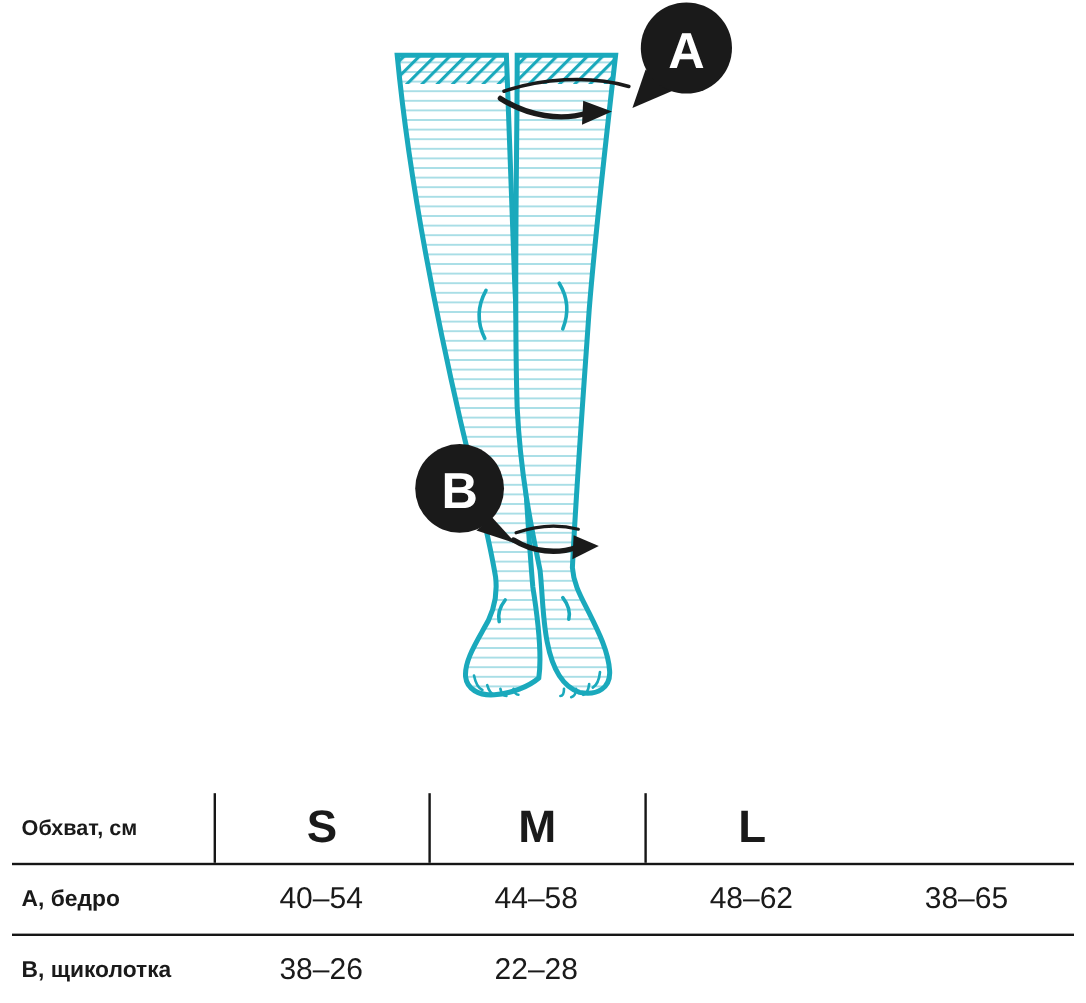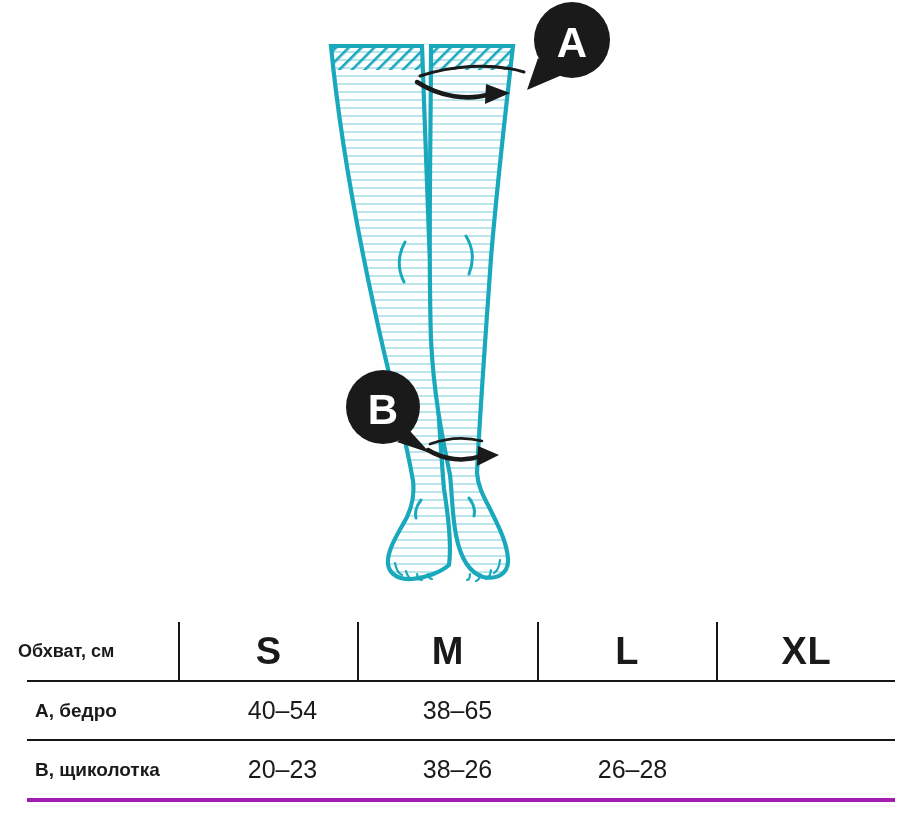--- a/index.html
+++ b/index.html
@@ -20,37 +20,36 @@
     left:10px;right:10px;top:622px;
   }
   .trow{
     display:grid;
     grid-template-columns:168px 1fr 1fr 1fr 1fr;
     align-items:stretch;
   }
   .cell{
     display:flex;align-items:center;
   }
-  .header-row{height:58px;}
+  .header-row{height:58px;margin-top:39px;}
   .header-row .size-cell{
     border-left:2px solid #161616;
     justify-content:center;
     font-size:38px;
     font-weight:bold;
     letter-spacing:0.5px;
   }
   .corner-cell{
     font-size:18px;
     font-weight:bold;
     padding-left:8px;
   }
   .data-row{
     height:57px;
     border-top:2px solid #161616;
-    margin-left:17px;
   }
   .data-row.last{
     border-bottom:4px solid #a21caf;
   }
   .row-label-cell{
     font-size:19px;
     font-weight:bold;
     padding-left:8px;
   }
   .value-cell{
@@ -133,30 +132,30 @@
     </g>
   </svg>
 
   <div class="size-table">
 
     <div class="trow header-row">
       <div class="cell corner-cell">Обхват, см</div>
       <div class="cell size-cell">S</div>
       <div class="cell size-cell">M</div>
       <div class="cell size-cell">L</div>
-      <div class="cell size-cell">XL</div>
     </div>
 
     <div class="trow data-row">
       <div class="cell row-label-cell">А, бедро</div>
       <div class="cell value-cell">40–54</div>
+      <div class="cell value-cell">44–58</div>
+      <div class="cell value-cell">48–62</div>
       <div class="cell value-cell">38–65</div>
     </div>
 
     <div class="trow data-row last">
       <div class="cell row-label-cell">В, щиколотка</div>
-      <div class="cell value-cell">20–23</div>
       <div class="cell value-cell">38–26</div>
-      <div class="cell value-cell">26–28</div>
+      <div class="cell value-cell">22–28</div>
     </div>
 
   </div>
 </div>
 
 </body></html>

